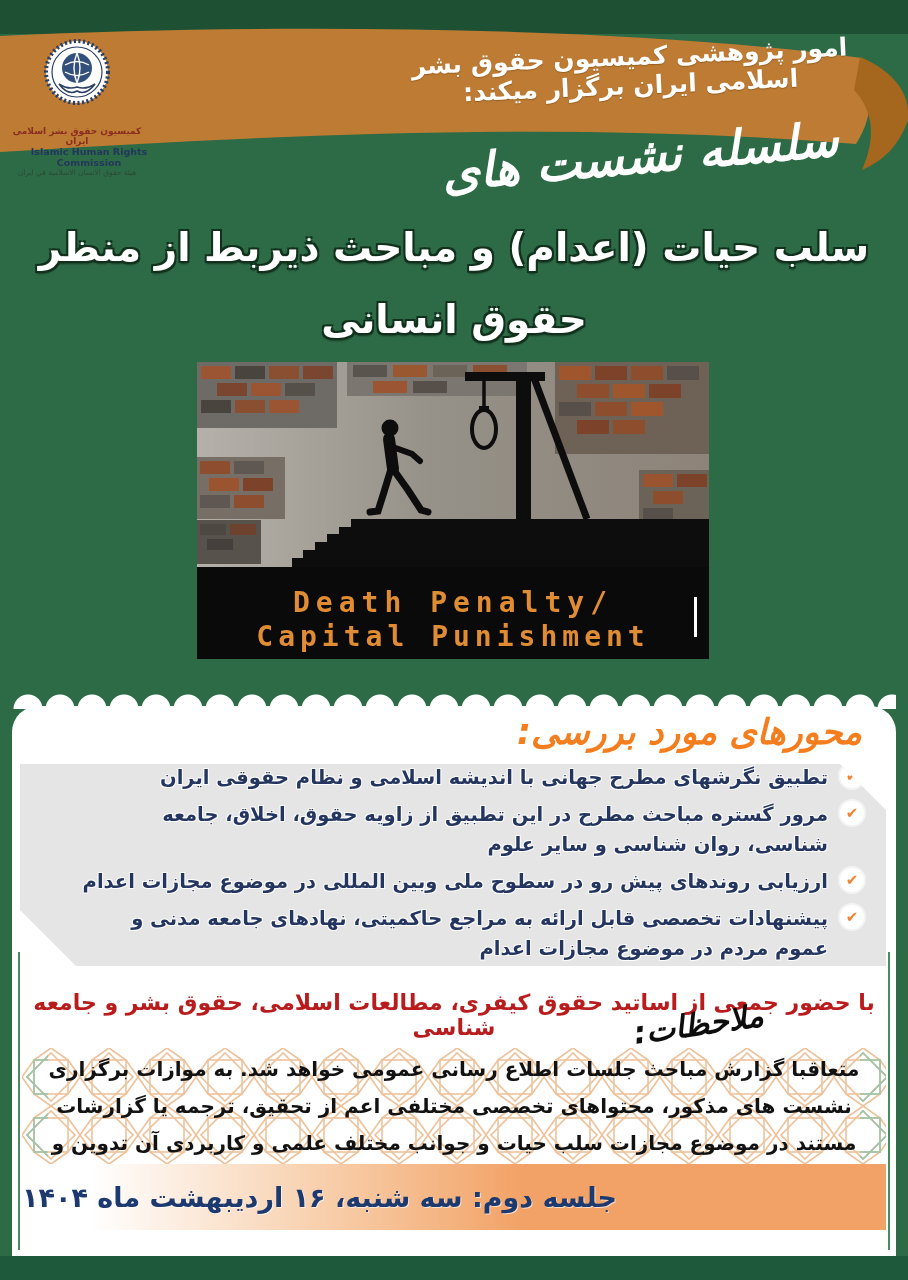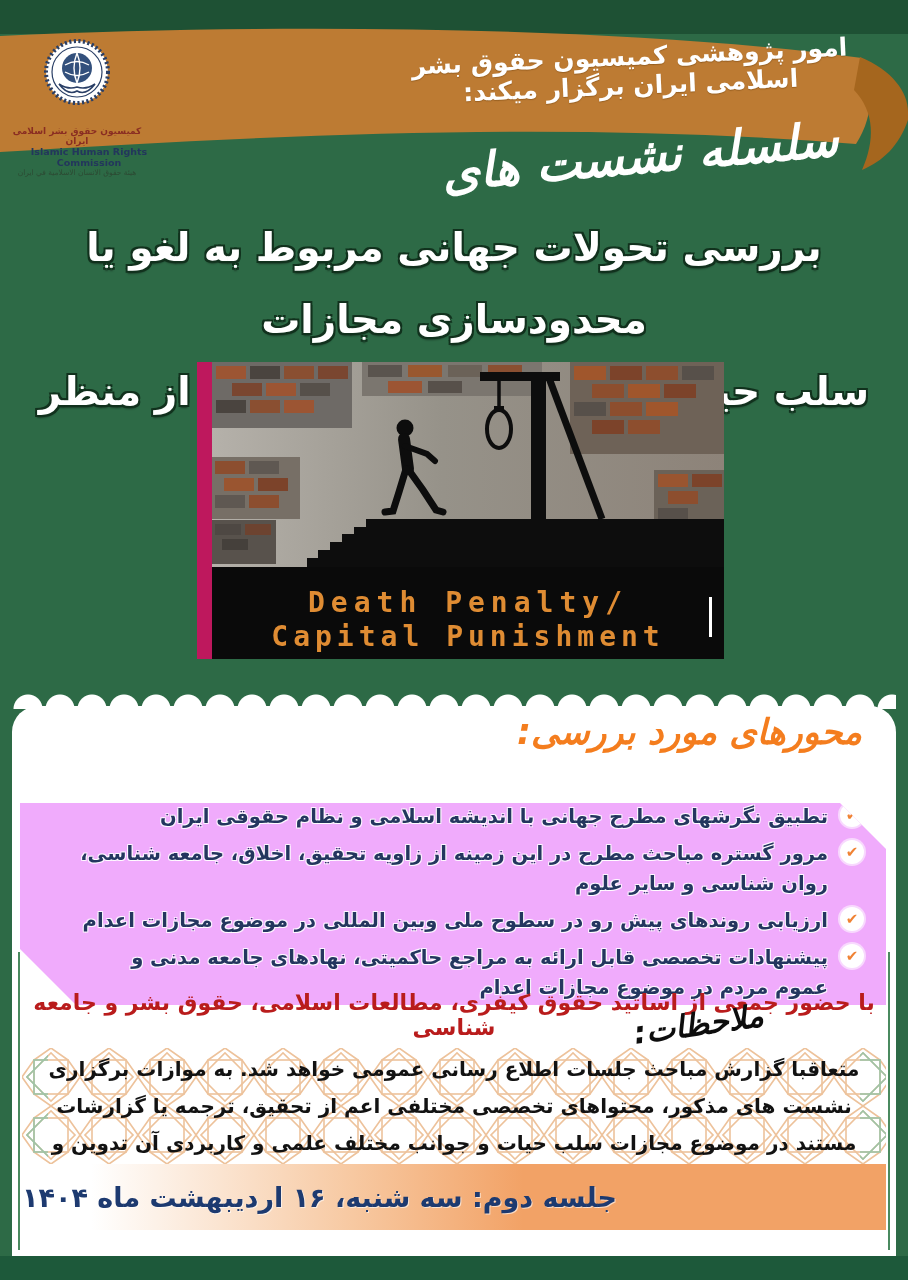--- a/index.html
+++ b/index.html
@@ -48,49 +48,47 @@
     text-shadow:
       2px 2px 0 #11311d, -2px 2px 0 #11311d,
       2px -2px 0 #11311d, -2px -2px 0 #11311d,
       0 3px 2px rgba(0,0,0,.45);
   }
   
   .illustration {
     position: absolute; left: 197px; top: 362px;
     width: 512px; height: 297px;
     border-right: 4px solid #ffffff;
-    background: #be185d;
-    padding-left: 15px;
+    background: #f0abfc;
   }
   
   .scallops {
     position: absolute; left: 12px; top: 691px; width: 884px; height: 18px;
     background-image: radial-gradient(circle 15px at 50% 100%, #ffffff 14px, rgba(255,255,255,0) 15px);
     background-size: 32px 18px;
     background-repeat: repeat-x;
   }
   .panel {
     position: absolute; left: 12px; top: 706px; width: 884px; height: 550px;
     background: #ffffff;
     border-radius: 26px 26px 0 0;
   }
   .topics-heading {
     position: absolute; right: 34px; top: 6px;
     direction: rtl;
     color: #f47d1e; font-size: 35px; font-weight: bold; font-style: italic; margin-left: 38px;
   }
   .topics-box {
     position: absolute; left: 8px; top: 58px; width: 866px; height: 202px;
-    background: #f0abfc;
+    background: #e5e5e5;
     clip-path: polygon(0 0, calc(100% - 46px) 0, 100% 46px, 100% 100%, 56px 100%, 0 calc(100% - 56px));
     display: flex; flex-direction: column; justify-content: center;
     gap: 7px;
     padding: 10px 22px 14px 60px;
     direction: rtl;
-    margin-top: 39px;
   }
   .topic-row { display: flex; align-items: flex-start; }
   .check-badge {
     flex: 0 0 auto;
     width: 24px; height: 24px; margin-left: 12px; margin-top: 1px;
     background: #ffffff; border-radius: 50%;
     display: flex; align-items: center; justify-content: center;
     color: #f08233; font-size: 15px; font-weight: bold;
     box-shadow: 0 0 0 2px rgba(255,255,255,.55);
   }
@@ -168,21 +166,20 @@
     <div class="logo-line-fa">کمیسیون حقوق بشر اسلامی ایران</div>
     <div class="logo-line-en">Islamic Human Rights Commission</div>
     <div class="logo-line-ar">هيئة حقوق الانسان الاسلامية في ايران</div>
   </div>
 
   <div class="ribbon-text">امور پژوهشی کمیسیون حقوق بشر اسلامی ایران برگزار میکند:</div>
 
   <div class="series-callig">سلسله نشست های</div>
 
   <div class="main-title">
-    <div>بررسی تحولات جهانی مربوط به لغو یا محدودسازی مجازات</div>
     <div>سلب حیات (اعدام) و مباحث ذیربط از منظر حقوق انسانی</div>
   </div>
 
   <div class="illustration">
     <svg width="512" height="297" viewBox="0 0 512 297" aria-hidden="true">
       <defs>
         <linearGradient id="wallGrad" x1="0" y1="0" x2="1" y2="0">
           <stop offset="0" stop-color="#b5b1aa"></stop>
           <stop offset="0.45" stop-color="#969289"></stop>
           <stop offset="1" stop-color="#8d8379"></stop>
@@ -281,21 +278,21 @@
 
     <div class="topics-heading">محورهای مورد بررسی:</div>
 
     <div class="topics-box">
       <div class="topic-row">
         <span class="check-badge">✔</span>
         <span class="topic-text">تطبیق نگرشهای مطرح جهانی با اندیشه اسلامی و نظام حقوقی ایران</span>
       </div>
       <div class="topic-row">
         <span class="check-badge">✔</span>
-        <span class="topic-text">مرور گستره مباحث مطرح در این زمینه از زاویه تحقیق، اخلاق، جامعه شناسی، روان شناسی و سایر علوم</span>
+        <span class="topic-text">مرور گستره مباحث مطرح در این تطبیق از زاویه حقوق، اخلاق، جامعه شناسی، روان شناسی و سایر علوم</span>
       </div>
       <div class="topic-row">
         <span class="check-badge">✔</span>
         <span class="topic-text">ارزیابی روندهای پیش رو در سطوح ملی وبین المللی در موضوع مجازات اعدام</span>
       </div>
       <div class="topic-row">
         <span class="check-badge">✔</span>
         <span class="topic-text">پیشنهادات تخصصی قابل ارائه به مراجع حاکمیتی، نهادهای جامعه مدنی و عموم مردم در موضوع مجازات اعدام</span>
       </div>
     </div>

